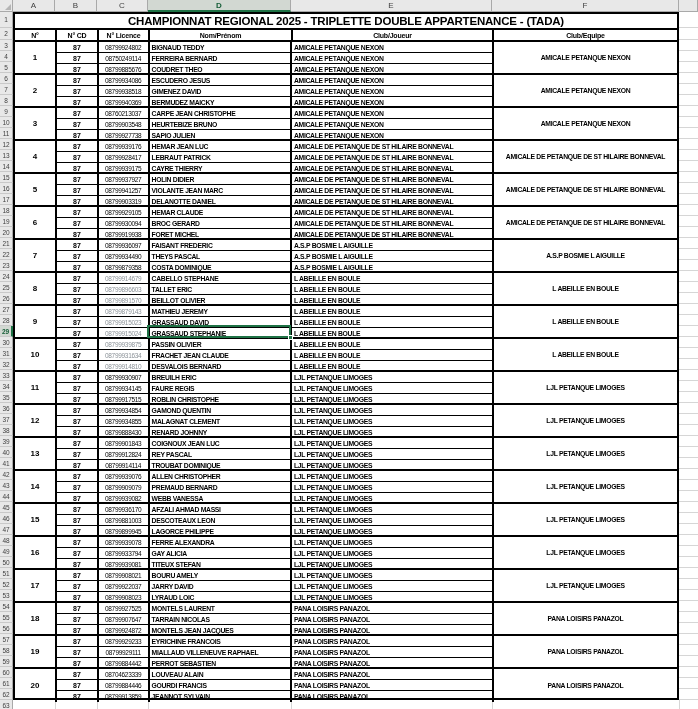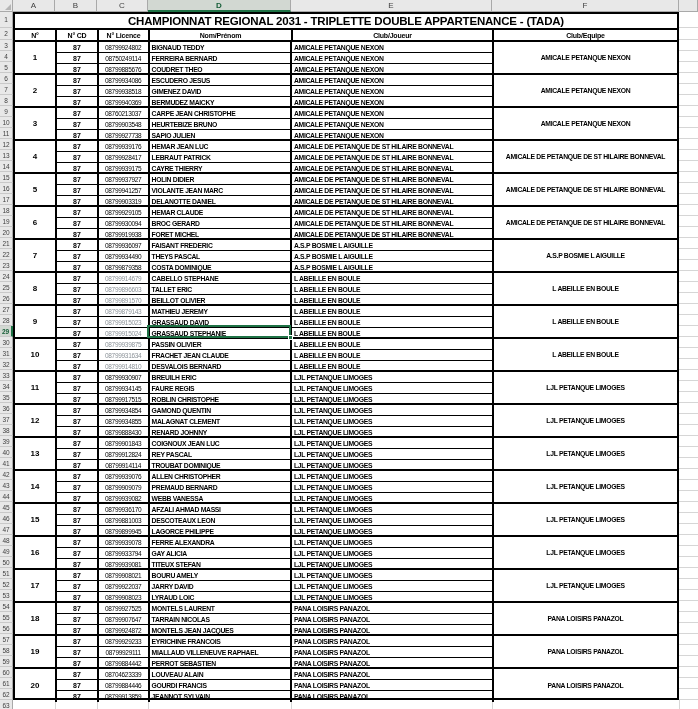--- a/index.html
+++ b/index.html
@@ -211,21 +211,21 @@
       <div class="gline-h" style="left: 679px; width: 19px; top: 699px;"></div>
       <div class="gline-v" style="left: 55px; top: 700px; height: 9px;"></div>
       <div class="gline-v" style="left: 97px; top: 700px; height: 9px;"></div>
       <div class="gline-v" style="left: 148px; top: 700px; height: 9px;"></div>
       <div class="gline-v" style="left: 291px; top: 700px; height: 9px;"></div>
       <div class="gline-v" style="left: 492px; top: 700px; height: 9px;"></div>
       <div class="gline-v" style="left: 679px; top: 700px; height: 9px;"></div>
     </div>
 
   <div id="tbl">
-    <div class="titlerow" style="height:16px;">CHAMPIONNAT REGIONAL 2031 - TRIPLETTE DOUBLE APPARTENANCE - (TADA)</div>
+    <div class="titlerow" style="height:16px;">CHAMPIONNAT REGIONAL 2025 - TRIPLETTE DOUBLE APPARTENANCE - (TADA)</div>
     <div class="hdrrow">
       <div class="hc" style="width:42px">N°</div>
       <div class="hc" style="width:42px">N° CD</div>
       <div class="hc" style="width:51px">N° Licence</div>
       <div class="hc" style="width:143px">Nom/Prénom</div>
       <div class="hc" style="width:201px">Club/Joueur</div>
       <div class="hc" style="flex:1">Club/Equipe</div>
     </div>
     <div id="groups">
         <div class="group">

